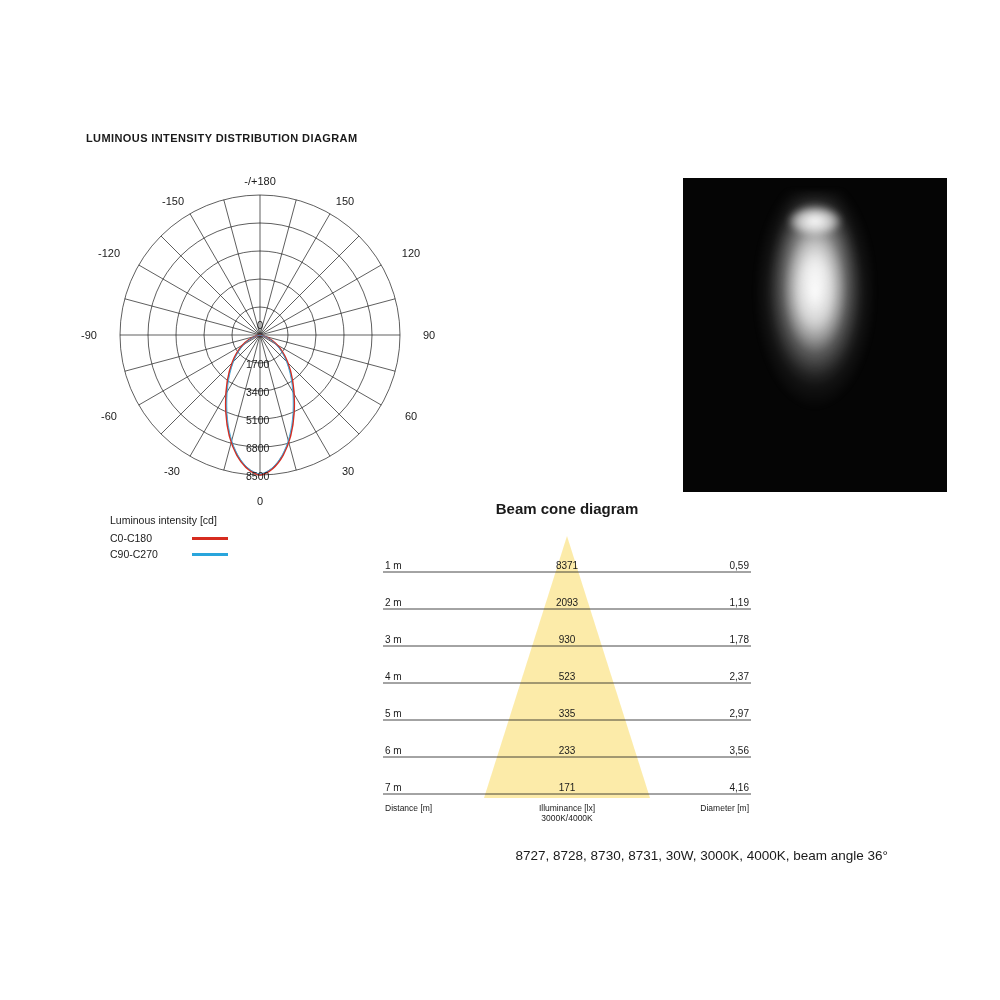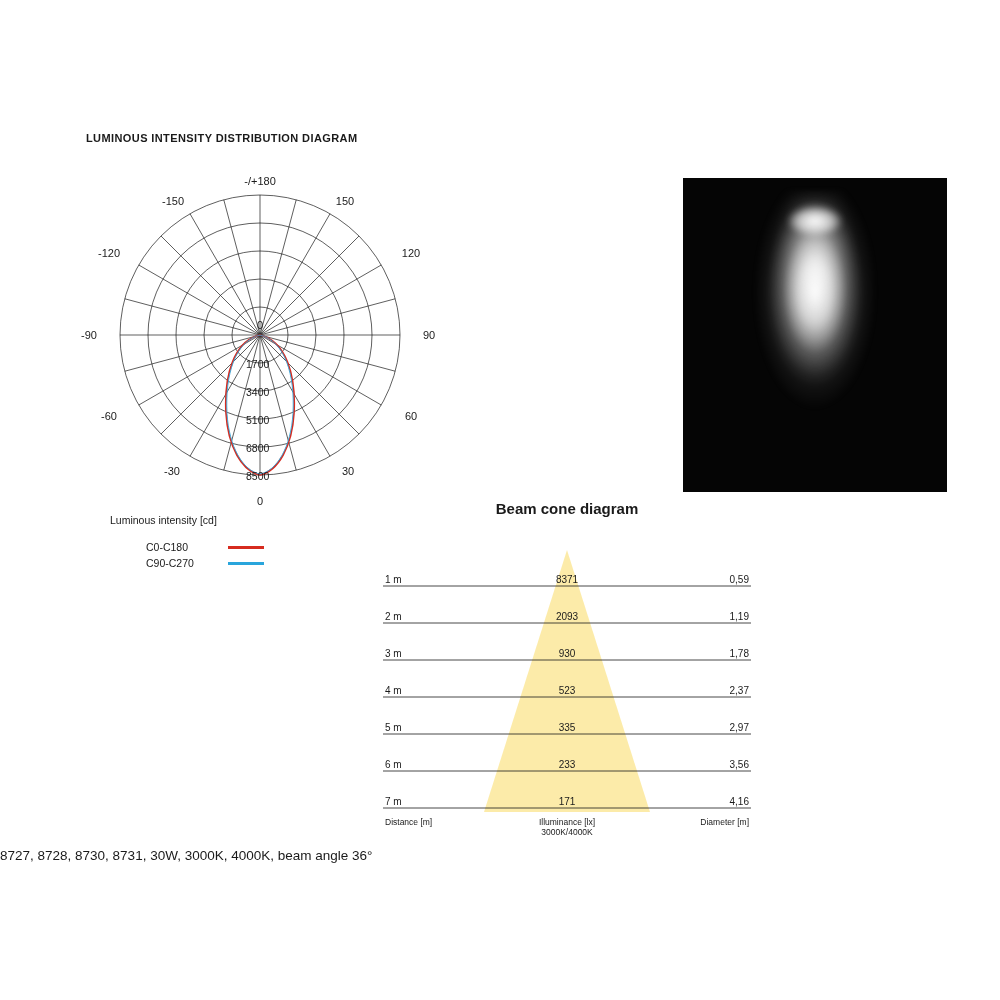--- a/index.html
+++ b/index.html
@@ -49,27 +49,27 @@
   }
 
   
   .legend {
     position: absolute;
     left: 110px;
     top: 512px;
     font-size: 10.5px;
     line-height: 16px;
   }
-  .legend-title { margin-bottom: 11px; }
+  .legend-title { margin-bottom: 2px; }
   .legend-row {
     display: flex;
     align-items: center;
     height: 16px;
   }
-  .legend-row .lbl { width: 80px; margin-left: 36px; }
+  .legend-row .lbl { width: 80px; }
   .legend-swatch {
     width: 36px; height: 0;
     border-top: 3px solid #d62b1f;
     margin-left: 2px;
   }
   .legend-swatch.blue { border-top-color: #29a5dc; }
 
   
   .photo {
     position: absolute;
@@ -121,21 +121,21 @@
     top: 502px;
     width: 368px;
     text-align: center;
     font-size: 15px;
     font-weight: bold;
     line-height: 14px;
   }
   .cone-wrap {
     position: absolute;
     left: 383px;
-    top: 550px;
+    top: 536px;
     width: 368px;
     height: 285px;
   }
   .cone-wrap svg { display:block; }
   .cone-text {
     font-family: "Liberation Sans", sans-serif;
     font-size: 10px;
     fill: #1a1a1a;
   }
   .axis-caption {
@@ -143,21 +143,21 @@
     font-size: 8.5px;
     fill: #1a1a1a;
   }
 
   
   .caption {
     position: absolute;
     left: 0;
     top: 848px;
     width: 888px;
-    text-align: left;
+    text-align: right;
     font-size: 13.5px;
     color: #1a1a1a;
   }
 </style>
 </head>
 <body>
 
 <div class="page-title">LUMINOUS INTENSITY DISTRIBUTION DIAGRAM</div>
 
 <div class="polar-wrap">

